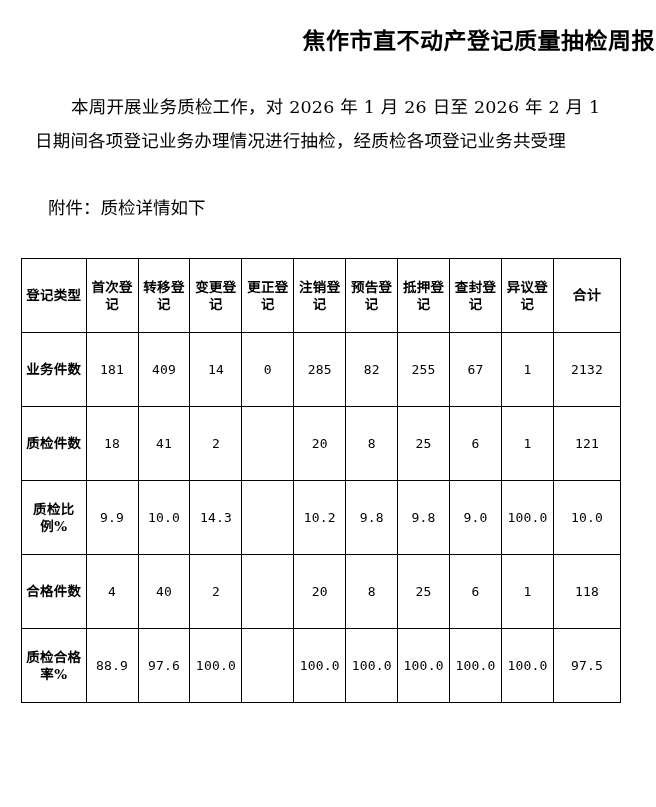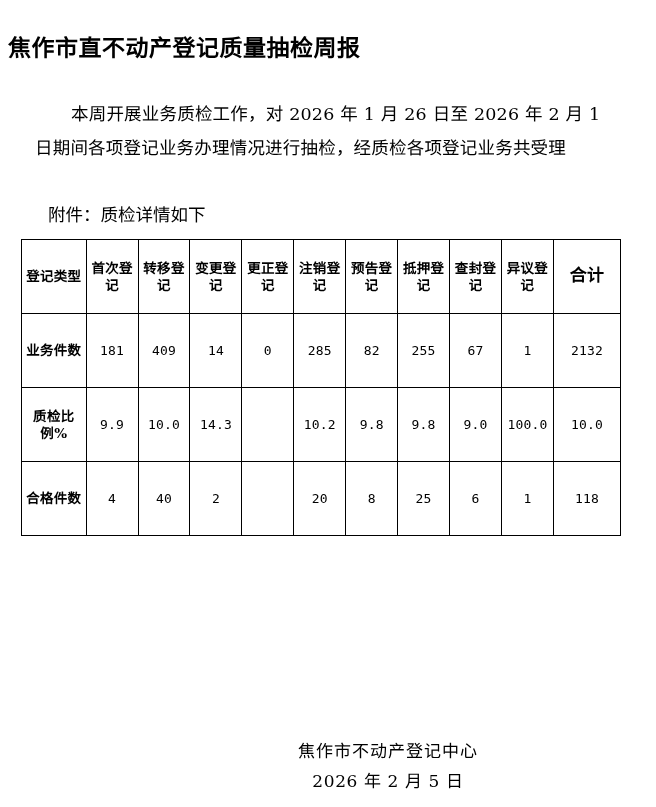--- a/index.html
+++ b/index.html
@@ -18,26 +18,26 @@
   }
   .page {
     width: 656px;
     height: 807px;
     position: relative;
     box-sizing: border-box;
   }
 
   
   .doc-title {
-    text-align: left;
+    text-align: right;
     font-size: 23px;
     font-weight: bold;
     letter-spacing: 0.5px;
     line-height: 1.2;
-    margin: 8px;
+    margin: 1px;
     padding-top: 26px;
     font-family: "DejaVu Serif", "Liberation Serif", serif;
   }
 
   
   .body-block {
     margin: 13px;
     padding: 22px 22px 0 22px;
   }
   .body-line {
@@ -57,21 +57,21 @@
     line-height: 24px;
     padding: 22px 0 0 32px;
     margin: 16px;
     white-space: nowrap;
   }
 
   
   .table-wrap {
     position: absolute;
     left: 21px;
-    top: 231px;
+    top: 257px;
     width: 476px;
   }
   table.qc-table {
     border-collapse: collapse;
     table-layout: fixed;
     width: 600px;
     border: 1.4px solid #000;
   }
   table.qc-table td,
   table.qc-table th {
@@ -89,24 +89,23 @@
   .hdr-cell {
     font-size: 13.5px;
     font-weight: bold;
     line-height: 17px;
     letter-spacing: 0.3px;
     font-family: "DejaVu Serif", "Liberation Serif", serif;
     word-break: break-all;
     padding: 0 2px;
   }
   .hdr-cell.total-hdr {
-    font-size: 17px;
+    font-size: 14px;
     word-break: keep-all;
     white-space: nowrap;
-    font-family: Liberation Mono, monospace;
   }
   .row-label {
     font-size: 13.5px;
     font-weight: bold;
     line-height: 17px;
     letter-spacing: 0.3px;
     word-break: break-all;
     padding: 0 2px;
   }
   .data-cell {
@@ -179,20 +178,33 @@
           <td class="data-cell col-data">14</td>
           <td class="data-cell col-data">0</td>
           <td class="data-cell col-data">285</td>
           <td class="data-cell col-data">82</td>
           <td class="data-cell col-data">255</td>
           <td class="data-cell col-data">67</td>
           <td class="data-cell col-data">1</td>
           <td class="data-cell col-total">2132</td>
         </tr>
 
+        <tr>
+          <td class="row-label col-label">质检件数</td>
+          <td class="data-cell col-data">18</td>
+          <td class="data-cell col-data">41</td>
+          <td class="data-cell col-data">2</td>
+          <td class="data-cell col-data"></td>
+          <td class="data-cell col-data">20</td>
+          <td class="data-cell col-data">8</td>
+          <td class="data-cell col-data">25</td>
+          <td class="data-cell col-data">6</td>
+          <td class="data-cell col-data">1</td>
+          <td class="data-cell col-total">121</td>
+        </tr>
 
         <tr>
           <td class="row-label col-label">质检比例%</td>
           <td class="data-cell col-data">9.9</td>
           <td class="data-cell col-data">10.0</td>
           <td class="data-cell col-data">14.3</td>
           <td class="data-cell col-data"></td>
           <td class="data-cell col-data">10.2</td>
           <td class="data-cell col-data">9.8</td>
           <td class="data-cell col-data">9.8</td>
@@ -208,23 +220,32 @@
           <td class="data-cell col-data">2</td>
           <td class="data-cell col-data"></td>
           <td class="data-cell col-data">20</td>
           <td class="data-cell col-data">8</td>
           <td class="data-cell col-data">25</td>
           <td class="data-cell col-data">6</td>
           <td class="data-cell col-data">1</td>
           <td class="data-cell col-total">118</td>
         </tr>
 
+        <tr>
+          <td class="row-label col-label">质检合格率%</td>
+          <td class="data-cell col-data">88.9</td>
+          <td class="data-cell col-data">97.6</td>
+          <td class="data-cell col-data">100.0</td>
+          <td class="data-cell col-data"></td>
+          <td class="data-cell col-data">100.0</td>
+          <td class="data-cell col-data">100.0</td>
+          <td class="data-cell col-data">100.0</td>
+          <td class="data-cell col-data">100.0</td>
+          <td class="data-cell col-data">100.0</td>
+          <td class="data-cell col-total">97.5</td>
+        </tr>
 
       </tbody>
     </table>
   </div>
 
-  <div class="sign-block">
-    <div class="sign-org">焦作市不动产登记中心</div>
-    <div class="sign-date">2026 年 2 月 5 日</div>
-  </div>
 
 </div>
 
 </body></html>

